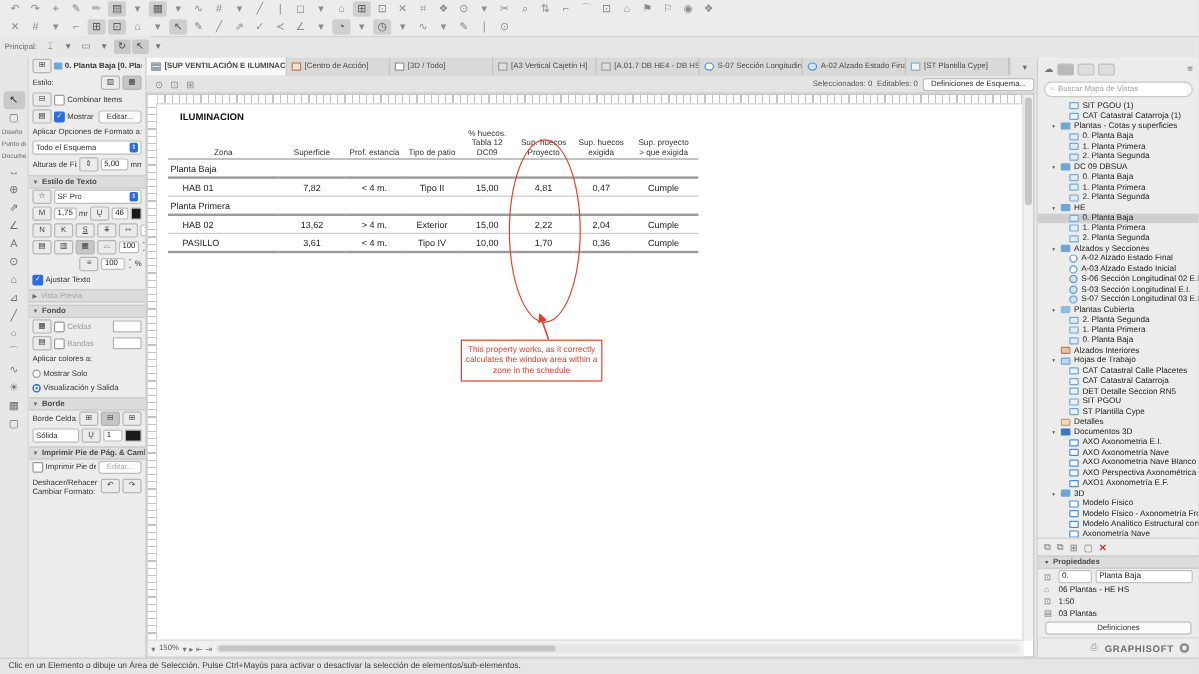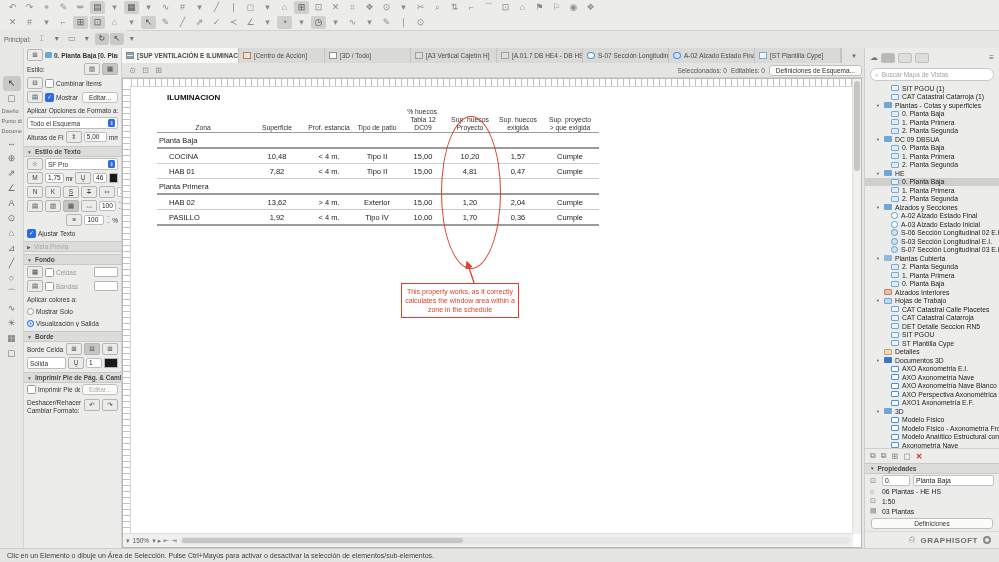--- a/index.html
+++ b/index.html
@@ -67,21 +67,21 @@
   .canvas{position:absolute;left:122px;top:78px;width:740px;height:470px;background:#ffffff;border:1px solid #b9b9b8;box-sizing:border-box;}
   .hruler{position:absolute;left:8px;top:0;right:9px;height:7px;border-bottom:1px solid #d5d5d4;background:repeating-linear-gradient(90deg,#c2c2c1 0 1px,transparent 1px 6px);}
   .vruler{position:absolute;left:0;top:7px;width:7px;bottom:13px;border-right:1px solid #d5d5d4;background:repeating-linear-gradient(0deg,#c2c2c1 0 1px,transparent 1px 6px);}
   .vsb{position:absolute;right:0;top:0;width:8px;bottom:13px;background:#f0f0ef;border-left:1px solid #ddd;}
   .vsb .thumb{position:absolute;left:1px;right:1px;top:2px;height:90px;background:#c6c6c5;border-radius:4px;}
   .cbottom{position:absolute;left:0;right:8px;bottom:0;height:13px;background:#f0f0ef;border-top:1px solid #ddd;display:flex;align-items:center;font-size:6.5px;color:#555;padding:0 3px;gap:3px;}
   .cbottom .ic{color:#777;font-size:7px;}
   .hsb{flex:1;height:7px;background:#e6e6e5;border-radius:4px;position:relative;}
   .hsb .thumb{position:absolute;left:2px;top:1px;height:5px;width:42%;background:#c6c6c5;border-radius:3px;}
   
-  #sched{position:absolute;left:34px;top:14px;width:560px;}
+  #sched{position:absolute;left:17px;top:14px;width:560px;}
   .sched-title{font-weight:bold;font-size:8px;color:#111;padding-left:10px;margin-bottom:5px;}
   #sched-table{border-collapse:collapse;table-layout:fixed;font-size:7.5px;color:#222;}
   #sched-table th{font-weight:normal;font-size:6.8px;color:#333;text-align:center;vertical-align:bottom;padding:1px 2px;white-space:pre-line;line-height:1.15;}
   #sched-table td{padding:2.5px 2px;text-align:center;border-bottom:1px solid #cccccb;}
   #sched-table td.c0{text-align:left;padding-left:12px;}
   #sched-table tr.group td{text-align:left;padding-left:2px;border-top:1px solid #9b9b9a;border-bottom:2px solid #9b9b9a;background:#fff;}
   #sched-table{border-bottom:2px solid #9b9b9a;}
   .ellipse{position:absolute;border:1.5px solid #e0402f;border-radius:50%;pointer-events:none;}
   .ann-box{position:absolute;border:1px solid #e0402f;color:#e0402f;font-size:7px;text-align:center;padding:3px 2px;line-height:1.3;background:#fff;box-sizing:border-box;}
   #arrow-svg{position:absolute;left:0;top:0;overflow:visible;pointer-events:none;}
@@ -474,55 +474,45 @@
 exigida</th>
               <th>Sup. proyecto
 &gt; que exigida</th>
             </tr>
           </thead>
           <tbody>
             <tr class="group">
               <td colspan="8">Planta Baja</td>
             </tr>
             <tr>
-              <td class="c0">COCINA</td>
-              <td>10,48</td>
-              <td>&lt; 4 m.</td>
-              <td>Tipo II</td>
-              <td>15,00</td>
-              <td>10,20</td>
-              <td>1,57</td>
-              <td>Cumple</td>
-            </tr>
-            <tr>
               <td class="c0">HAB 01</td>
               <td>7,82</td>
               <td>&lt; 4 m.</td>
               <td>Tipo II</td>
               <td>15,00</td>
               <td>4,81</td>
               <td>0,47</td>
               <td>Cumple</td>
             </tr>
             <tr class="group">
               <td colspan="8">Planta Primera</td>
             </tr>
             <tr>
               <td class="c0">HAB 02</td>
               <td>13,62</td>
               <td>&gt; 4 m.</td>
               <td>Exterior</td>
               <td>15,00</td>
-              <td>1,20</td>
+              <td>2,22</td>
               <td>2,04</td>
               <td>Cumple</td>
             </tr>
             <tr>
               <td class="c0">PASILLO</td>
-              <td>1,92</td>
+              <td>3,61</td>
               <td>&lt; 4 m.</td>
               <td>Tipo IV</td>
               <td>10,00</td>
               <td>1,70</td>
               <td>0,36</td>
               <td>Cumple</td>
             </tr>
           </tbody>
         </table>
       <div class="ellipse" id="ellipse" style="left: 284px; width: 58px; top: 23px; height: 151px;"></div>

